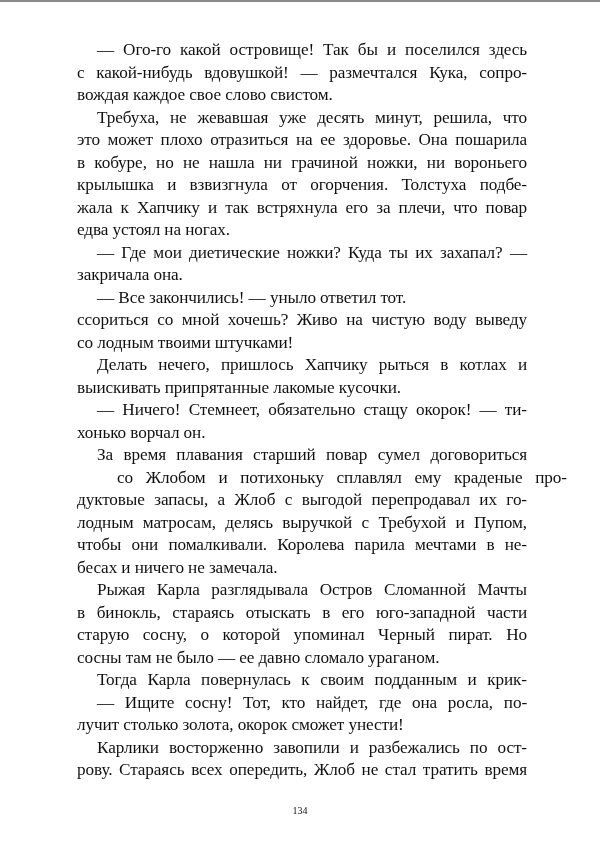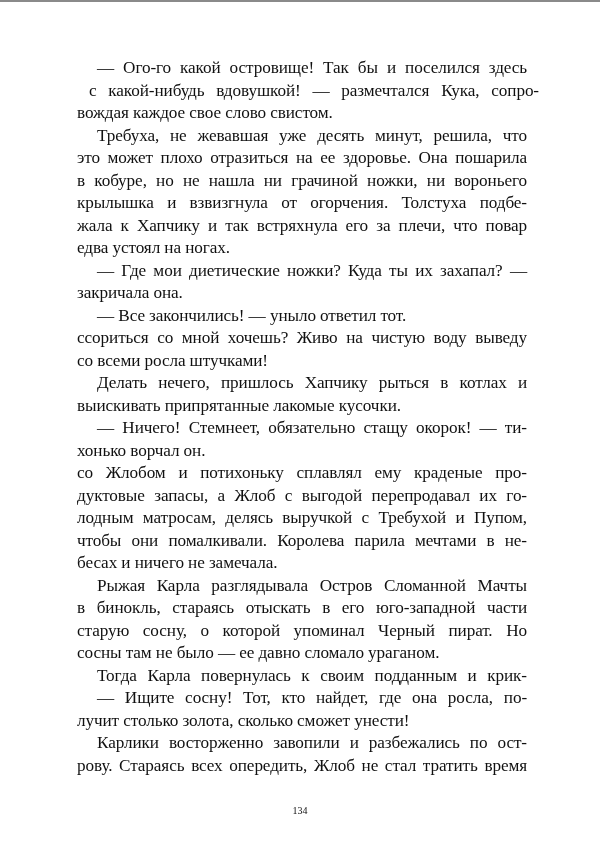--- a/index.html
+++ b/index.html
@@ -1,66 +1,67 @@
 <!DOCTYPE html>
 <html><head>
   <meta charset="utf-8">
   <style>
     html, body { margin: 0; padding: 0; }
     body {
       width: 600px; height: 854px; background: #ffffff; position: relative; overflow: hidden;
       font-family: "Liberation Serif", "DejaVu Serif", serif; color: #111111;
     }
     .top-rule { position: absolute; left: 0; top: 0; width: 600px; height: 2px; background: #8a8a8a; }
-    .page-text { position: absolute; left: 77px; top: 57px; width: 450px; font-family: Liberation Serif, serif; }
+    .page-text { position: absolute; left: 77px; top: 39px; width: 450px; font-family: Liberation Serif, serif; }
     .line {
       display: block; height: 22.5px; line-height: 22.5px; font-size: 17.2px;
       text-align: justify; text-align-last: justify; white-space: nowrap; overflow: visible;
       letter-spacing: -0.1px;
     }
     .line.last { text-align-last: left; }
     .line.indent { padding-left: 20px; }
     .page-number {
       position: absolute; left: 0; width: 600px; top: 802px; text-align: center;
       font-size: 10px; line-height: 18px;
     }
   </style>
 </head>
 <body>
 
 <div class="top-rule"></div>
 
 <div class="page-text" id="page-text">
     <div class="line indent" style="word-spacing: 4.82031px; text-align: left;">— Ого-го какой островище! Так бы и поселился здесь</div>
-    <div class="line" style="word-spacing: 7.61979px; text-align: left; margin-left: 12px;">с какой-нибудь вдовушкой! — размечтался Кука, сопро-</div>
+    <div class="line" style="word-spacing: 7.61979px; text-align: left;">с какой-нибудь вдовушкой! — размечтался Кука, сопро-</div>
     <div class="line last" style="white-space: nowrap;">вождая каждое свое слово свистом.</div>
     <div class="line indent" style="word-spacing: 6.56696px; text-align: left;">Требуха, не жевавшая уже десять минут, решила, что</div>
     <div class="line" style="word-spacing: 3.43945px; text-align: left;">это может плохо отразиться на ее здоровье. Она пошарила</div>
     <div class="line" style="word-spacing: 5.0434px; text-align: center;">в кобуре, но не нашла ни грачиной ножки, ни вороньего</div>
     <div class="line" style="word-spacing: 9.15885px; text-align: left;">крылышка и взвизгнула от огорчения. Толстуха подбе-</div>
     <div class="line" style="word-spacing: 3.93594px; text-align: left;">жала к Хапчику и так встряхнула его за плечи, что повар</div>
     <div class="line last" style="white-space: nowrap;">едва устоял на ногах.</div>
     <div class="line indent" style="word-spacing: 3.08681px; text-align: left;">— Где мои диетические ножки? Куда ты их захапал? —</div>
     <div class="line last" style="white-space: nowrap;">закричала она.</div>
     <div class="line indent last" style="white-space: nowrap;">— Все закончились! — уныло ответил тот.</div>
     <div class="line" style="word-spacing: 4.38477px; text-align: left;">ссориться со мной хочешь? Живо на чистую воду выведу</div>
-    <div class="line last" style="white-space: nowrap;">со всеми росла штучками!</div>
+    <div class="line last" style="white-space: nowrap;">со лодным твоими штучками!</div>
     <div class="line indent" style="word-spacing: 7.0067px; text-align: left;">Делать нечего, пришлось Хапчику рыться в котлах и</div>
     <div class="line last" style="white-space: nowrap;">выискивать припрятанные лакомые кусочки.</div>
     <div class="line indent" style="word-spacing: 4.04241px; text-align: center;">— Ничего! Стемнеет, обязательно стащу окорок! — ти-</div>
     <div class="line last" style="white-space: nowrap;">хонько ворчал он.</div>
-    <div class="line" style="word-spacing: 8.55357px; text-align: left;">со Жлобом и потихоньку сплавлял ему краденые про-</div>
+    <div class="line indent" style="word-spacing: 6.14323px; text-align: left;">За время плавания старший повар сумел договориться</div>
+    <div class="line" style="word-spacing: 8.55357px; text-align: left; margin-left: 40px;">со Жлобом и потихоньку сплавлял ему краденые про-</div>
     <div class="line" style="word-spacing: 5.25195px; text-align: left;">дуктовые запасы, а Жлоб с выгодой перепродавал их го-</div>
     <div class="line" style="word-spacing: 5.19196px; text-align: left;">лодным матросам, делясь выручкой с Требухой и Пупом,</div>
     <div class="line" style="word-spacing: 5.98884px; text-align: left;">чтобы они помалкивали. Королева парила мечтами в не-</div>
     <div class="line last" style="white-space: nowrap;">бесах и ничего не замечала.</div>
     <div class="line indent" style="word-spacing: 7.50938px; text-align: left;">Рыжая Карла разглядывала Остров Сломанной Мачты</div>
     <div class="line" style="word-spacing: 7.42188px; text-align: left;">в бинокль, стараясь отыскать в его юго-западной части</div>
     <div class="line" style="word-spacing: 9.42411px; text-align: right;">старую сосну, о которой упоминал Черный пират. Но</div>
     <div class="line last" style="white-space: nowrap;">сосны там не было — ее давно сломало ураганом.</div>
     <div class="line indent" style="word-spacing: 6.42634px; text-align: left;">Тогда Карла повернулась к своим подданным и крик-</div>
     <div class="line indent" style="word-spacing: 6.56771px; text-align: left;">— Ищите сосну! Тот, кто найдет, где она росла, по-</div>
-    <div class="line last" style="white-space: nowrap;">лучит столько золота, сколько сможет унести!</div>
+    <div class="line last" style="white-space: nowrap;">лучит столько золота, окорок сможет унести!</div>
     <div class="line indent" style="word-spacing: 5.85938px; text-align: left;">Карлики восторженно завопили и разбежались по ост-</div>
     <div class="line" style="word-spacing: 2.48438px; text-align: left;">рову. Стараясь всех опередить, Жлоб не стал тратить время</div>
   </div>
 
 <div class="page-number">134</div>
 
 </body></html>

